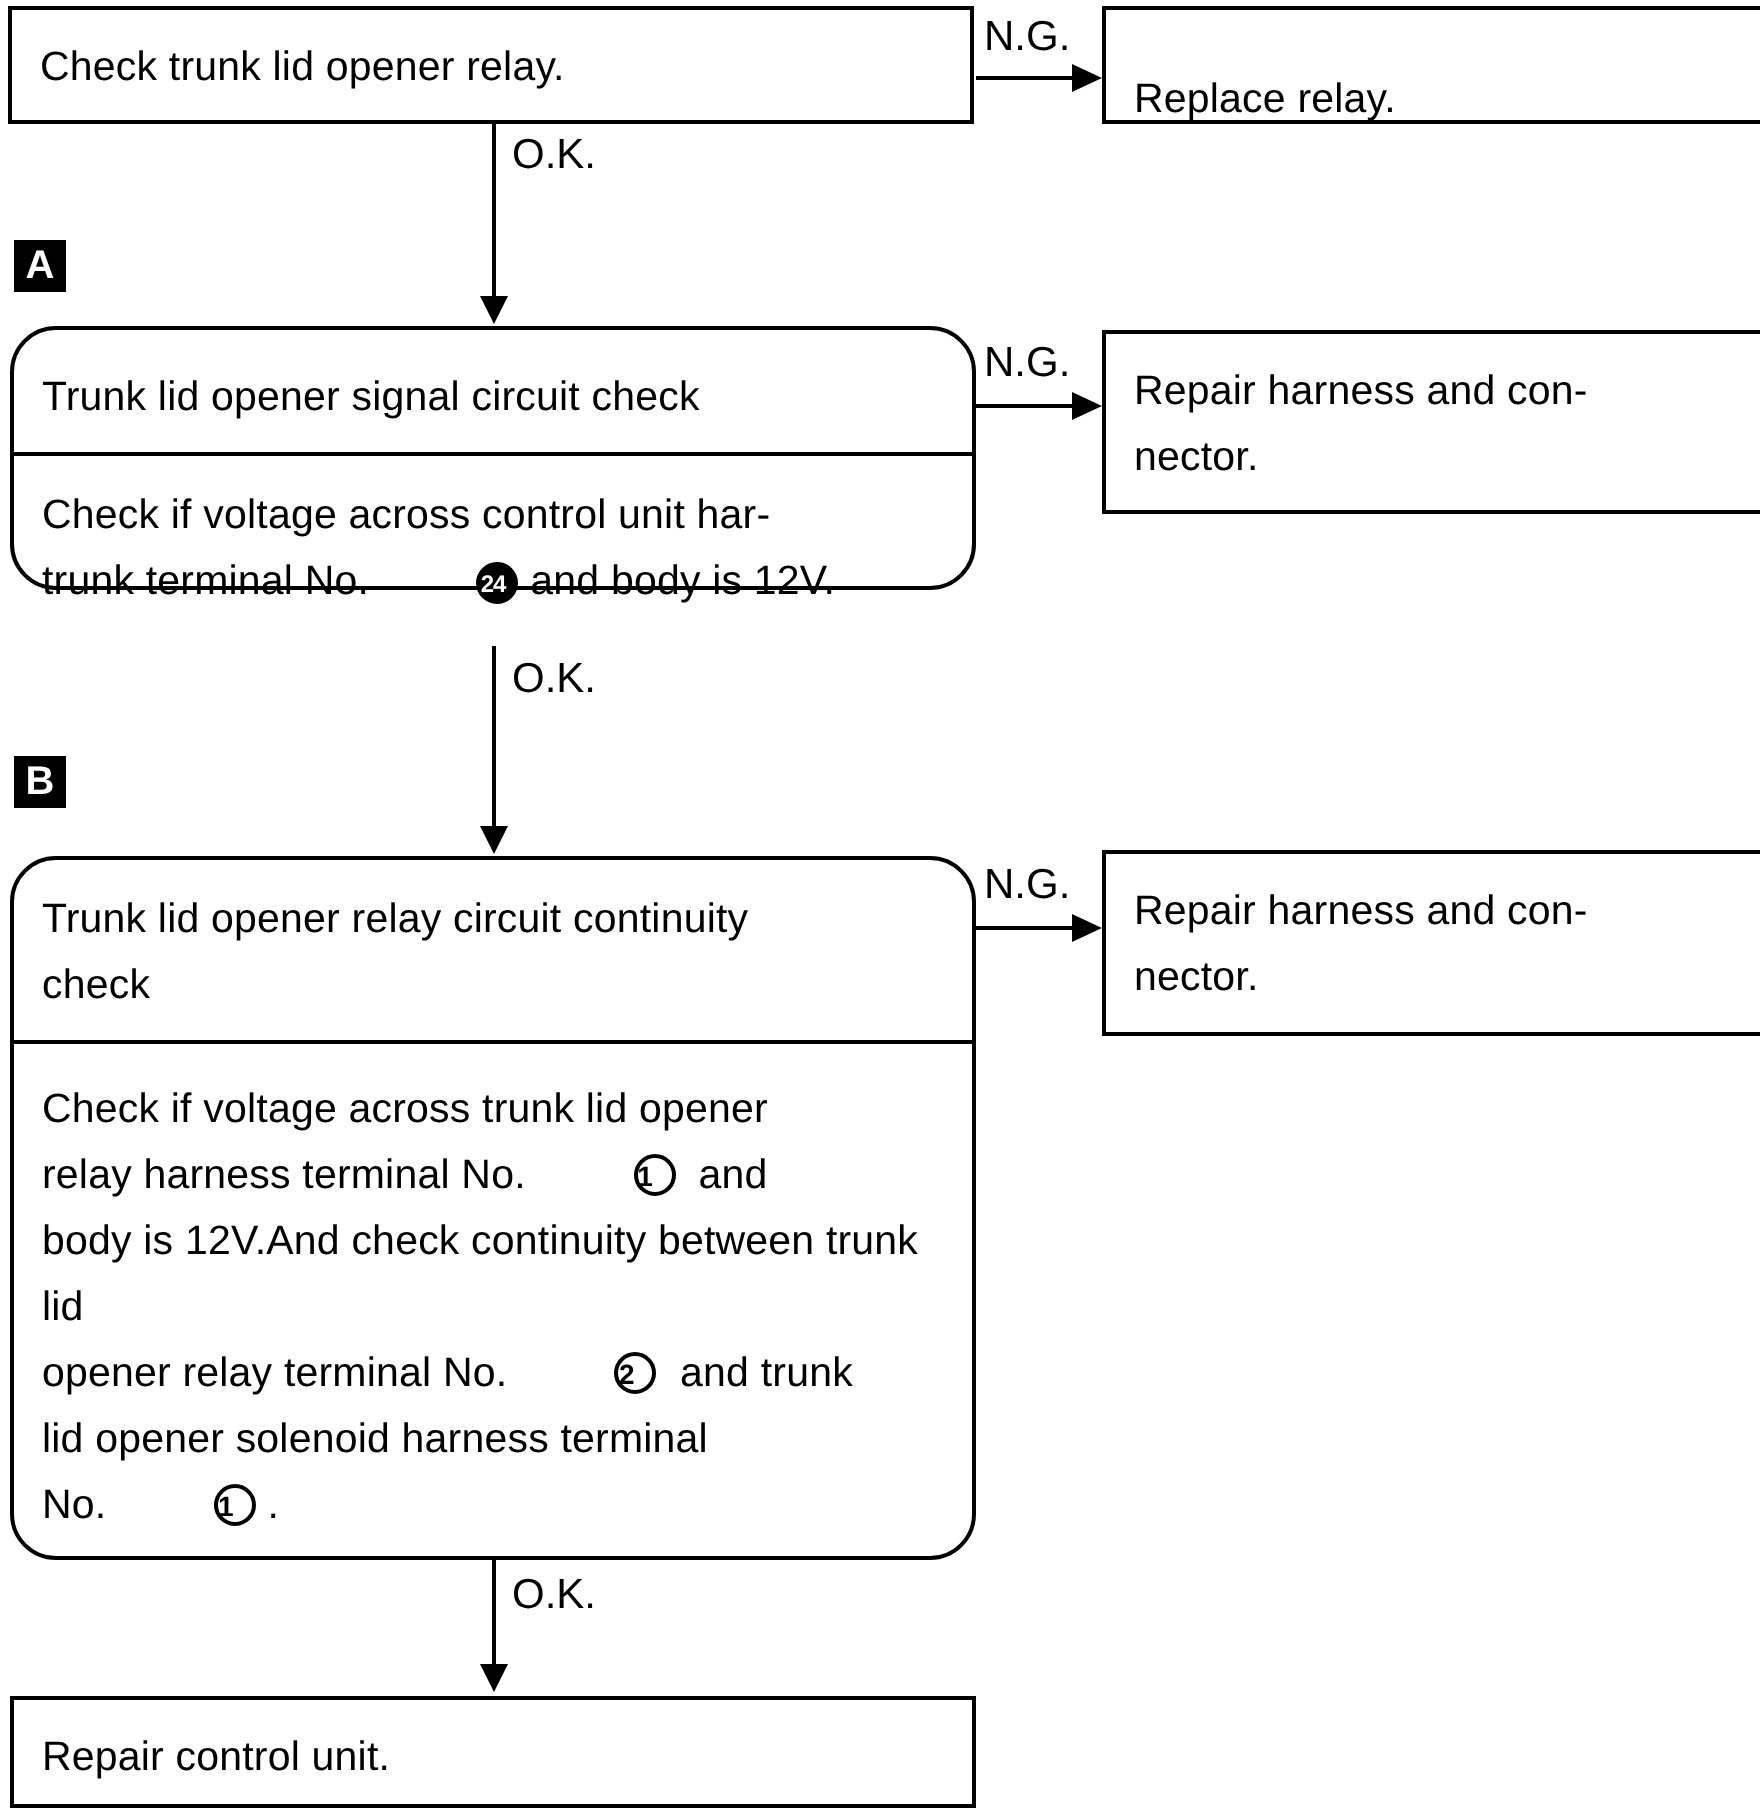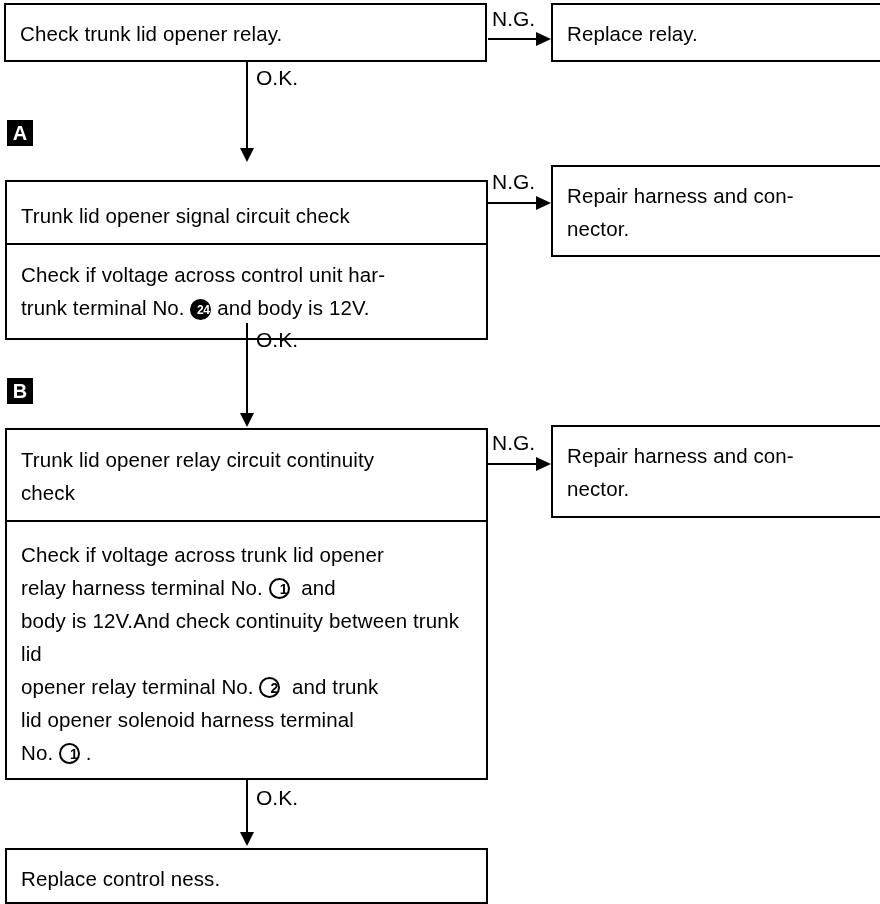--- a/index.html
+++ b/index.html
@@ -88,57 +88,58 @@
     font-family: "Liberation Sans", sans-serif;
   }
   
   .circ {
     display: inline-block;
     border: 2px solid #000;
     border-radius: 50%;
     width: 21px;
     height: 21px;
     line-height: 18px;
-    text-align: right;
+    text-align: left;
     font-size: 14px;
     font-weight: bold;
     vertical-align: 1px;
     box-sizing: border-box;
+    margin-left: 48px;
   }
   .circ.filled {
     background: #000;
     color: #fff;
     font-size: 12px;
     letter-spacing: -0.5px;
   }
 </style>
 </head>
 <body>
 
 <div id="canvas">
 
   <div class="box" style="left:4px; top:3px; width:483px; height:59px;">
     <div class="cell" style="left:14px; top:12px; width:450px;">Check trunk lid opener relay.</div>
   </div>
 
   <div class="box" style="left:551px; top:3px; width:340px; height:59px;">
-    <div class="cell" style="left:14px; top:12px; width:310px;">Replace relay.</div>
+    <div class="cell" style="left:14px; top:28px; width:310px;">Replace relay.</div>
   </div>
 
   <div class="hline" style="left:488px; top:38px; width:50px;"></div>
   <div class="arrow-right" style="left:536px; top:32px;"></div>
   <div class="edge-label" style="left:492px; top:7px;">N.G.</div>
 
   <div class="vline" style="left:246px; top:62px; height:88px;"></div>
   <div class="arrow-down" style="left:240px; top:148px;"></div>
   <div class="edge-label" style="left:256px; top:66px;">O.K.</div>
 
   <div class="badge" style="left:7px; top:120px;">A</div>
 
-  <div class="box" style="left:5px; top:180px; width:483px; height:160px;">
+  <div class="box" style="left:5px; top:163px; width:483px; height:132px;border-radius:23px;">
     <div class="cell" style="left:14px; top:17px; width:450px;">Trunk lid opener signal circuit check</div>
     <div class="divider" style="left:0px; top:61px; width:479px;"></div>
     <div class="cell" style="left:14px; top:76px; width:455px;"><span>Check if voltage across control unit har-
 trunk terminal No. </span><span class="circ filled">24</span><span> and body is 12V.</span></div>
   </div>
 
   <div class="box" style="left:551px; top:165px; width:340px; height:92px;">
     <div class="cell" style="left:14px; top:12px; width:310px;">Repair harness and con-
 nector.</div>
   </div>
@@ -146,21 +147,21 @@
   <div class="hline" style="left:488px; top:202px; width:50px;"></div>
   <div class="arrow-right" style="left:536px; top:196px;"></div>
   <div class="edge-label" style="left:492px; top:170px;">N.G.</div>
 
   <div class="vline" style="left:246px; top:323px; height:93px;"></div>
   <div class="arrow-down" style="left:240px; top:413px;"></div>
   <div class="edge-label" style="left:256px; top:328px;">O.K.</div>
 
   <div class="badge" style="left:7px; top:378px;">B</div>
 
-  <div class="box" style="left:5px; top:428px; width:483px; height:352px;">
+  <div class="box" style="left:5px; top:428px; width:483px; height:352px;border-radius:23px;">
     <div class="cell" style="left:14px; top:13px; width:455px;">Trunk lid opener relay circuit continuity
 check</div>
     <div class="divider" style="left:0px; top:90px; width:479px;"></div>
     <div class="cell" style="left:14px; top:108px; width:460px;"><span>Check if voltage across trunk lid opener
 relay harness terminal No. </span><span class="circ">1</span><span>  and
 body is 12V.</span><span>And check continuity between trunk lid
 opener relay terminal No. </span><span class="circ">2</span><span>  and trunk
 lid opener solenoid harness terminal
 No. </span><span class="circ">1</span><span> .</span></div>
   </div>
@@ -172,16 +173,16 @@
 
   <div class="hline" style="left:488px; top:463px; width:50px;"></div>
   <div class="arrow-right" style="left:536px; top:457px;"></div>
   <div class="edge-label" style="left:492px; top:431px;">N.G.</div>
 
   <div class="vline" style="left:246px; top:780px; height:54px;"></div>
   <div class="arrow-down" style="left:240px; top:832px;"></div>
   <div class="edge-label" style="left:256px; top:786px;">O.K.</div>
 
   <div class="box" style="left:5px; top:848px; width:483px; height:56px;">
-    <div class="cell" style="left:14px; top:12px; width:450px;">Replace control ness.</div>
+    <div class="cell" style="left:14px; top:12px; width:450px;">Repair control unit.</div>
   </div>
 
 </div>
 
 </body></html>

